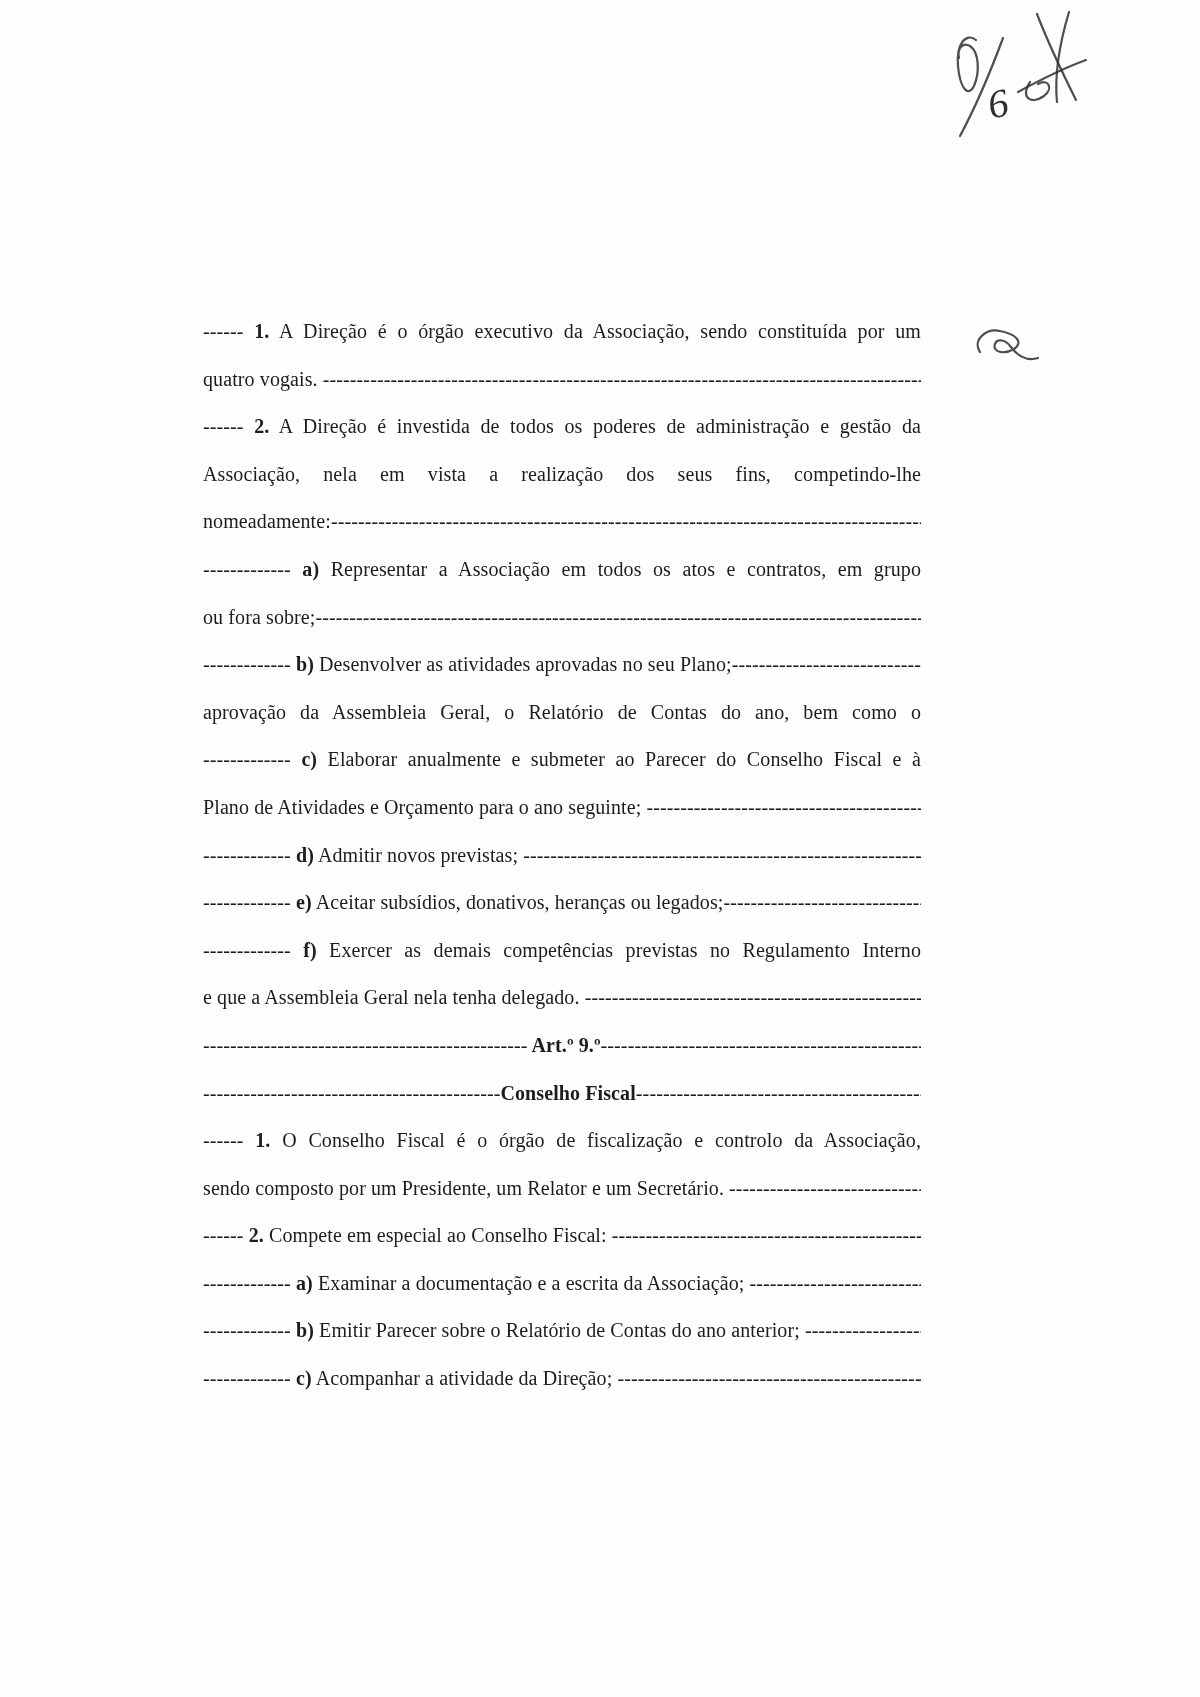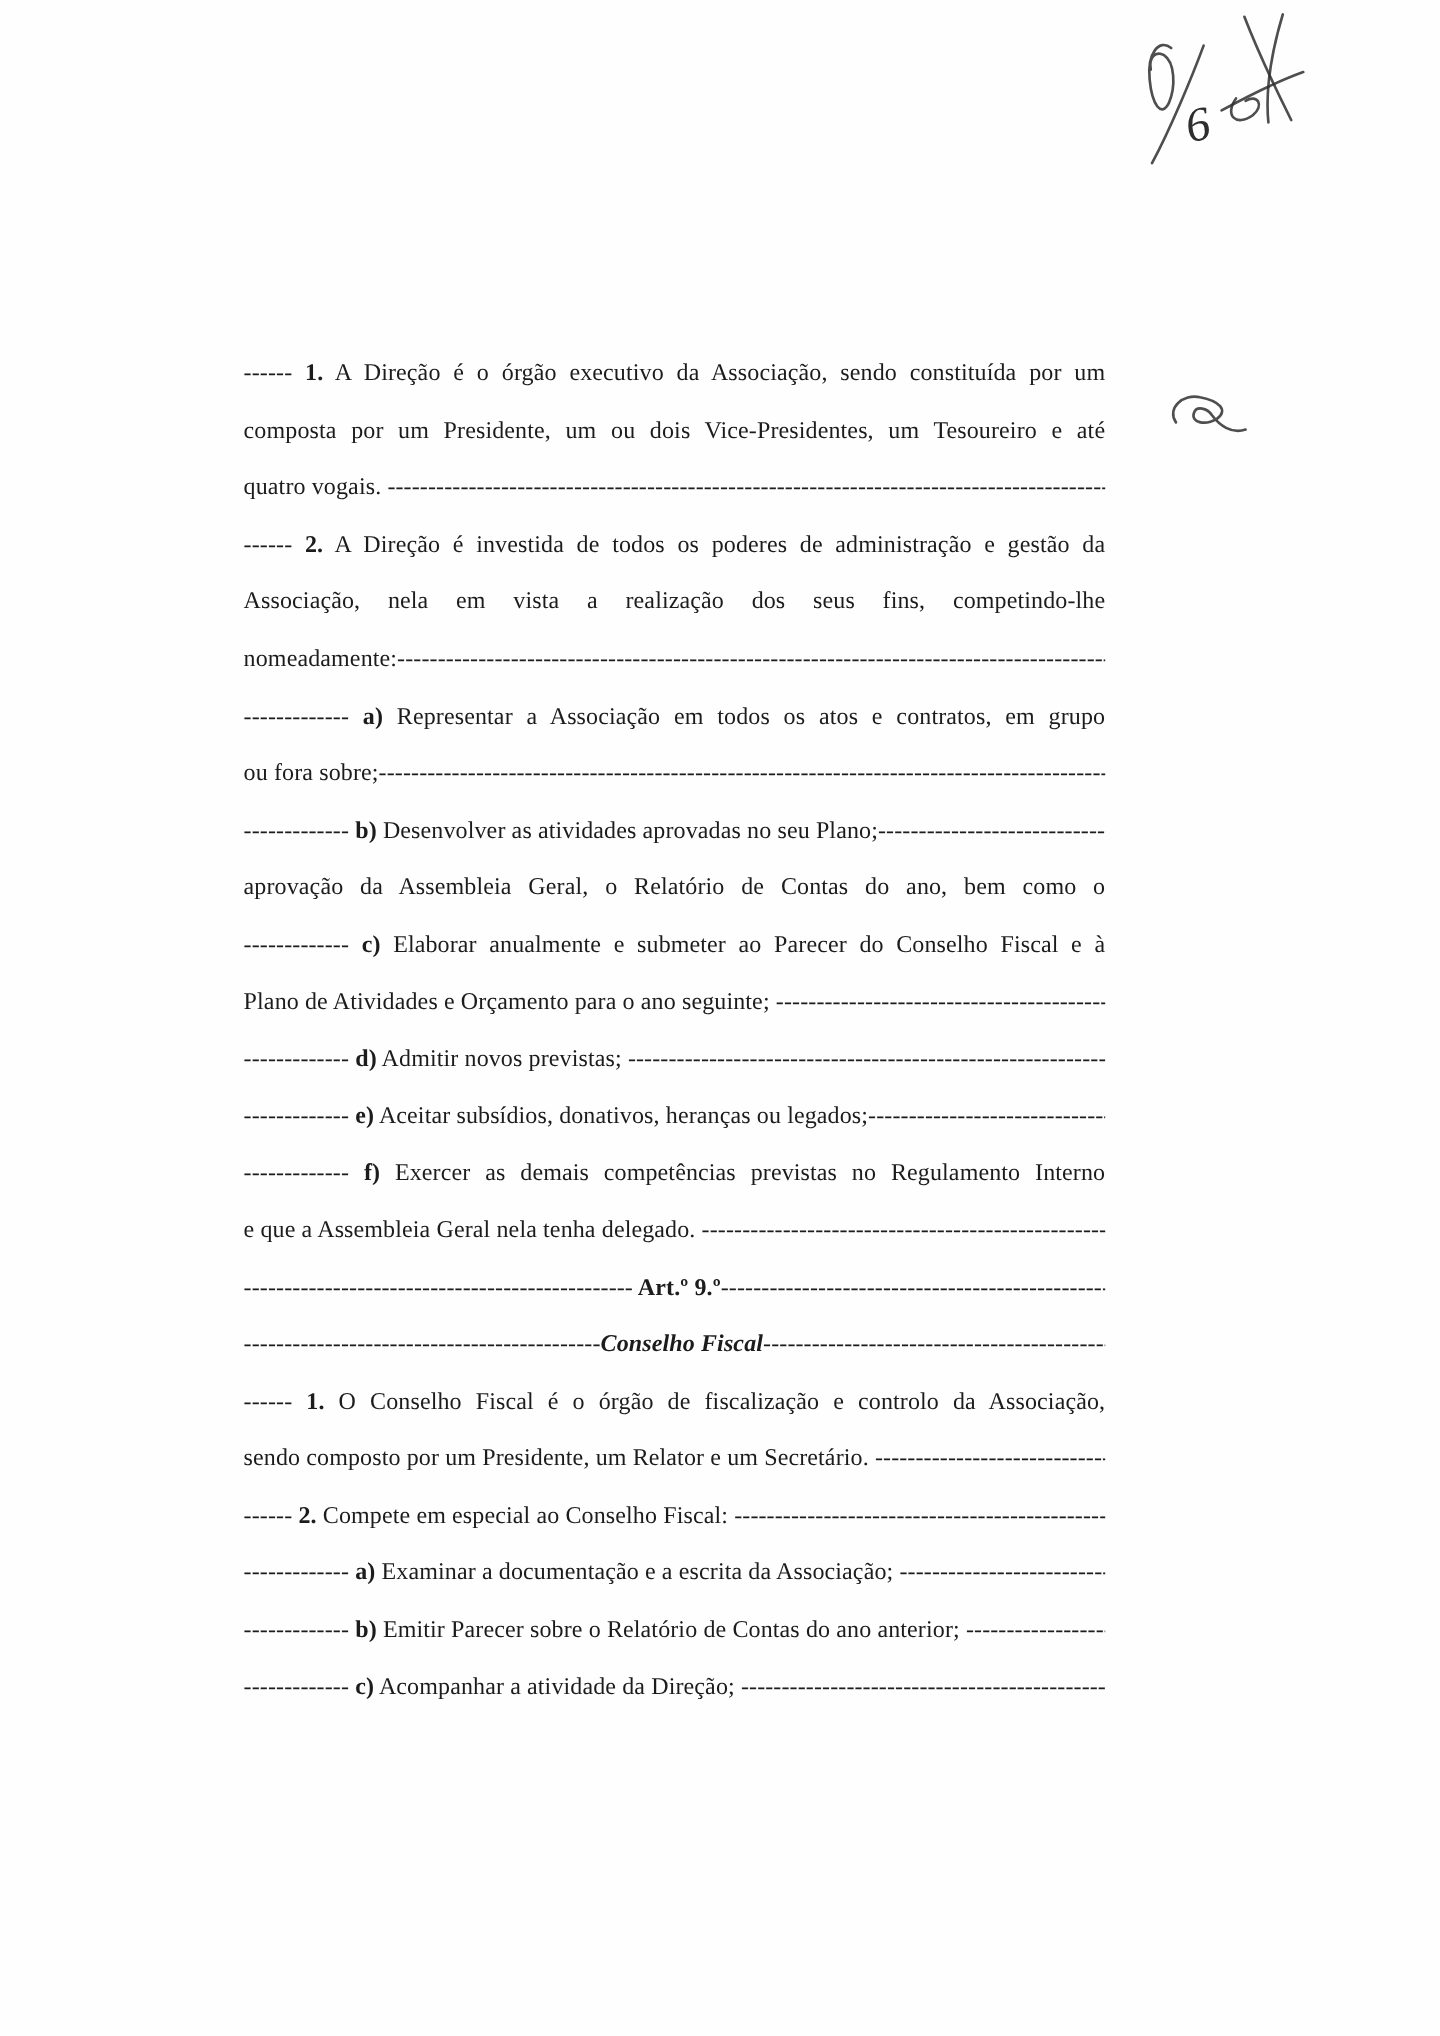--- a/index.html
+++ b/index.html
@@ -5,34 +5,34 @@
   html,body { margin:0; padding:0; }
   body {
     width:1200px; height:1697px;
     background:#ffffff;
     position:relative;
     font-family:"Liberation Serif","DejaVu Serif",serif;
     overflow:hidden;
   }
   .sheet { position:absolute; inset:0; background:#fefefe; }
   .doc {
-    position:absolute; left:203px; top:288px; width:718px;
+    position:absolute; left:203px; top:308px; width:718px;
     color:#1c1c1c; font-size:20px;
   }
   .doc p {
     margin:0; line-height:47.6px;
     white-space:nowrap; overflow:hidden;
     letter-spacing:0.1px;
   }
   .doc p.justify {
     white-space:normal;
     text-align:justify; text-align-last:justify;
   }
   .b  { font-weight:bold; }
-  .bi { font-weight:bold; font-style:italic; }
+  .bi { font-weight:bold; }
   .hw-num {
     position:absolute; left:988px; top:80px;
     font-size:40px; font-style:italic; color:#2e2e2e;
     transform:rotate(-12deg);
   }
   .marks { position:absolute; inset:0; pointer-events:none; }
   .marks path {
     fill:none; stroke:#2f2f2f; stroke-width:2.2;
     stroke-linecap:round; stroke-linejoin:round; opacity:.85;
   }
@@ -55,21 +55,20 @@
   </g>
   <g>
     <path d="M 980 352 C 972 340 986 328 1000 331 C 1016 334 1024 342 1014 349 C 1004 355 992 352 995 344 C 997 338 1006 340 1010 346 C 1016 354 1026 362 1038 358"></path>
   </g>
 </svg>
 
 <div class="hw-num">6</div>
 
 <div class="doc">
     <p class="justify"><span>------ </span><span class="b">1.</span><span> A Direção é o órgão executivo da Associação, sendo constituída por um</span></p>
-    <p class="justify"><span>composta por um Presidente, um ou dois Vice-Presidentes, um Tesoureiro e até</span></p>
     <p class=""><span>quatro vogais. </span><span>----------------------------------------------------------------------------------------------------</span></p>
     <p class="justify"><span>------ </span><span class="b">2.</span><span> A Direção é investida de todos os poderes de administração e gestão da</span></p>
     <p class="justify"><span>Associação, nela em vista a realização dos seus fins, competindo-lhe</span></p>
     <p class=""><span>nomeadamente:</span><span>----------------------------------------------------------------------------------------------------</span></p>
     <p class="justify"><span>------------- </span><span class="b">a)</span><span> Representar a Associação em todos os atos e contratos, em grupo</span></p>
     <p class=""><span>ou fora sobre;</span><span>---------------------------------------------------------------------------------------------------------</span></p>
     <p class=""><span>------------- </span><span class="b">b)</span><span> Desenvolver as atividades aprovadas no seu Plano;</span><span>----------------------------------------</span></p>
     <p class="justify"><span>aprovação da Assembleia Geral, o Relatório de Contas do ano, bem como o</span></p>
     <p class="justify"><span>------------- </span><span class="b">c)</span><span> Elaborar anualmente e submeter ao Parecer do Conselho Fiscal e à</span></p>
     <p class=""><span>Plano de Atividades e Orçamento para o ano seguinte; </span><span>--------------------------------------------------</span></p>

